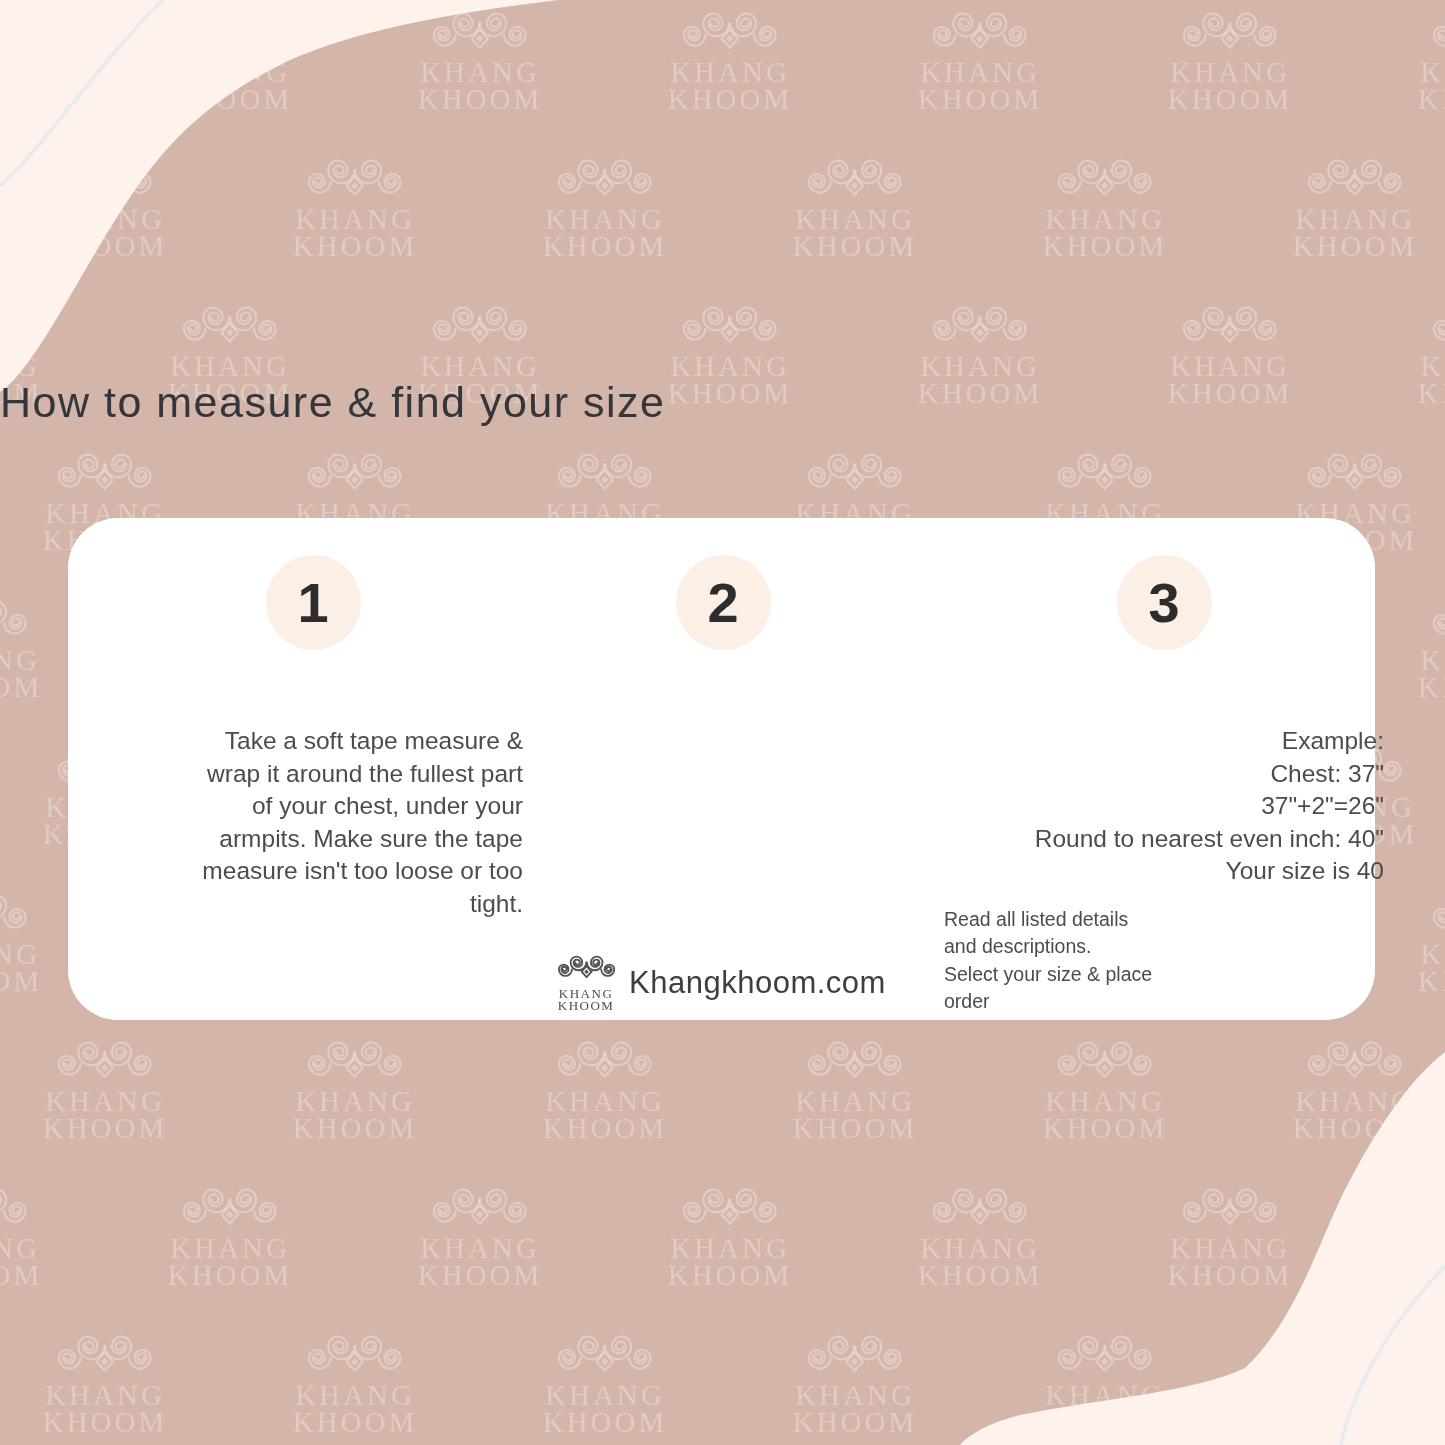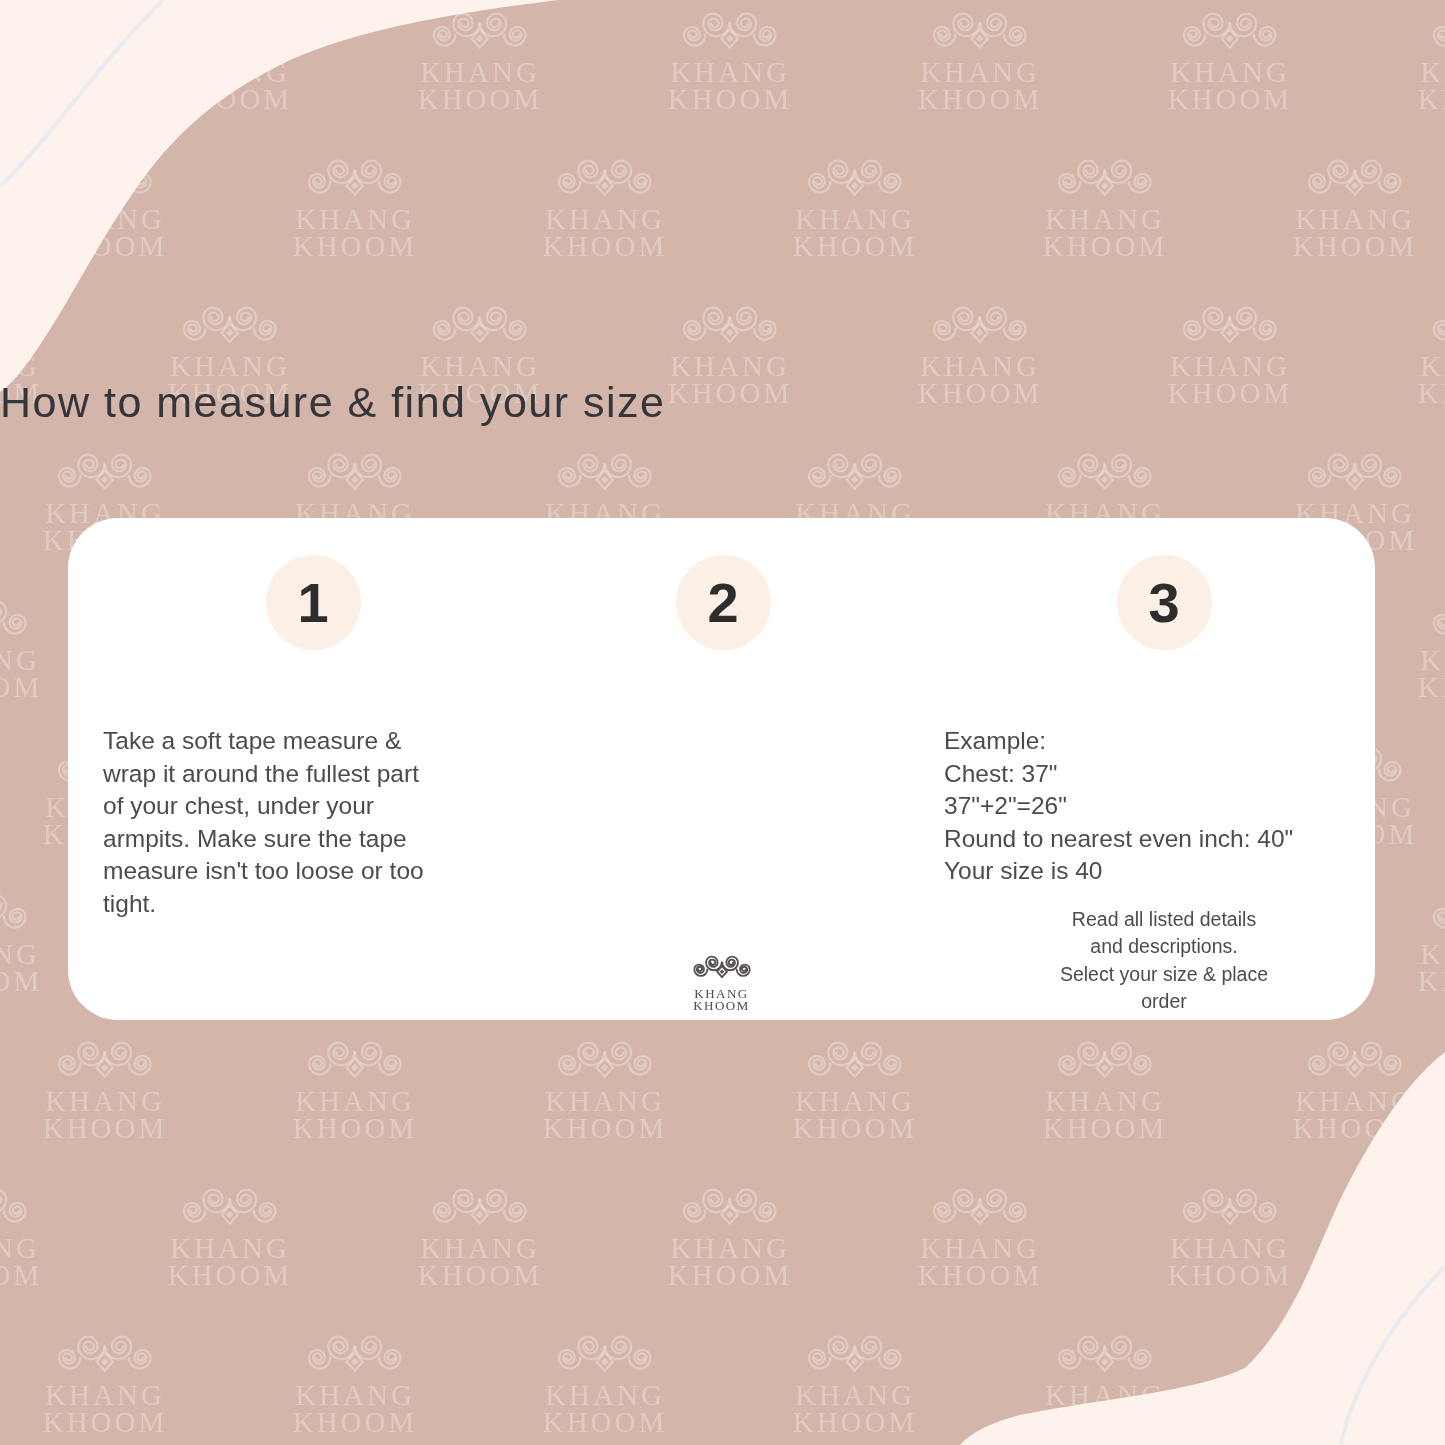--- a/index.html
+++ b/index.html
@@ -57,27 +57,27 @@
     width:95px;height:95px;border-radius:50%;
     background:#fcefe6;
     margin:0 auto;
     display:flex;align-items:center;justify-content:center;
   }
   .circle span{
     font-size:56px;font-weight:bold;color:#2d2d2d;line-height:1;
   }
   .step-text{
     margin:75px 0 0 0;
-    text-align:left;
+    text-align:right;
     font-size:24.5px;line-height:1.33;color:#4c4c4c;
     white-space:pre-line;
   }
   .step-note{
     margin:18px 0 0 0;
-    text-align:center;
+    text-align:left;
     font-size:19.5px;line-height:1.41;color:#4c4c4c;
     white-space:pre-line;
   }
   
   .footer{
     position:absolute;left:50%;top:432px;transform:translateX(-50%);
     display:flex;align-items:center;gap:14px;
   }
   .brand{text-align:center;}
   .logo-mark path{stroke:#57524f;fill:none;stroke-width:3.2;stroke-linecap:round;}
@@ -930,16 +930,17 @@
             <path d="M 24.7 33 A 11.2 11.2 0 0 1 2.3 33 A 8.3 8.3 0 0 1 18.9 33 A 6.1 6.1 0 0 1 6.6 33 A 4.5 4.5 0 0 1 15.7 33 A 3.4 3.4 0 0 1 9.0 33"></path>
             <path d="M 75.3 33 A 11.2 11.2 0 0 0 97.7 33 A 8.3 8.3 0 0 0 81.1 33 A 6.1 6.1 0 0 0 93.4 33 A 4.5 4.5 0 0 0 84.3 33 A 3.4 3.4 0 0 0 91.0 33"></path>
             <path d="M50 27.5 L58.5 37 L50 46.5 L41.5 37 Z"></path>
             <path class="df" d="M50 33 L54 37 L50 41 L46 37 Z"></path>
           </svg>
         <div class="brand-lines">
           <div>KHANG</div>
           <div>KHOOM</div>
         </div>
       </div>
+      <div class="site">Khangkhoom.com</div>
     </div>
 
   </div>
 </div>
 
 </body></html>

